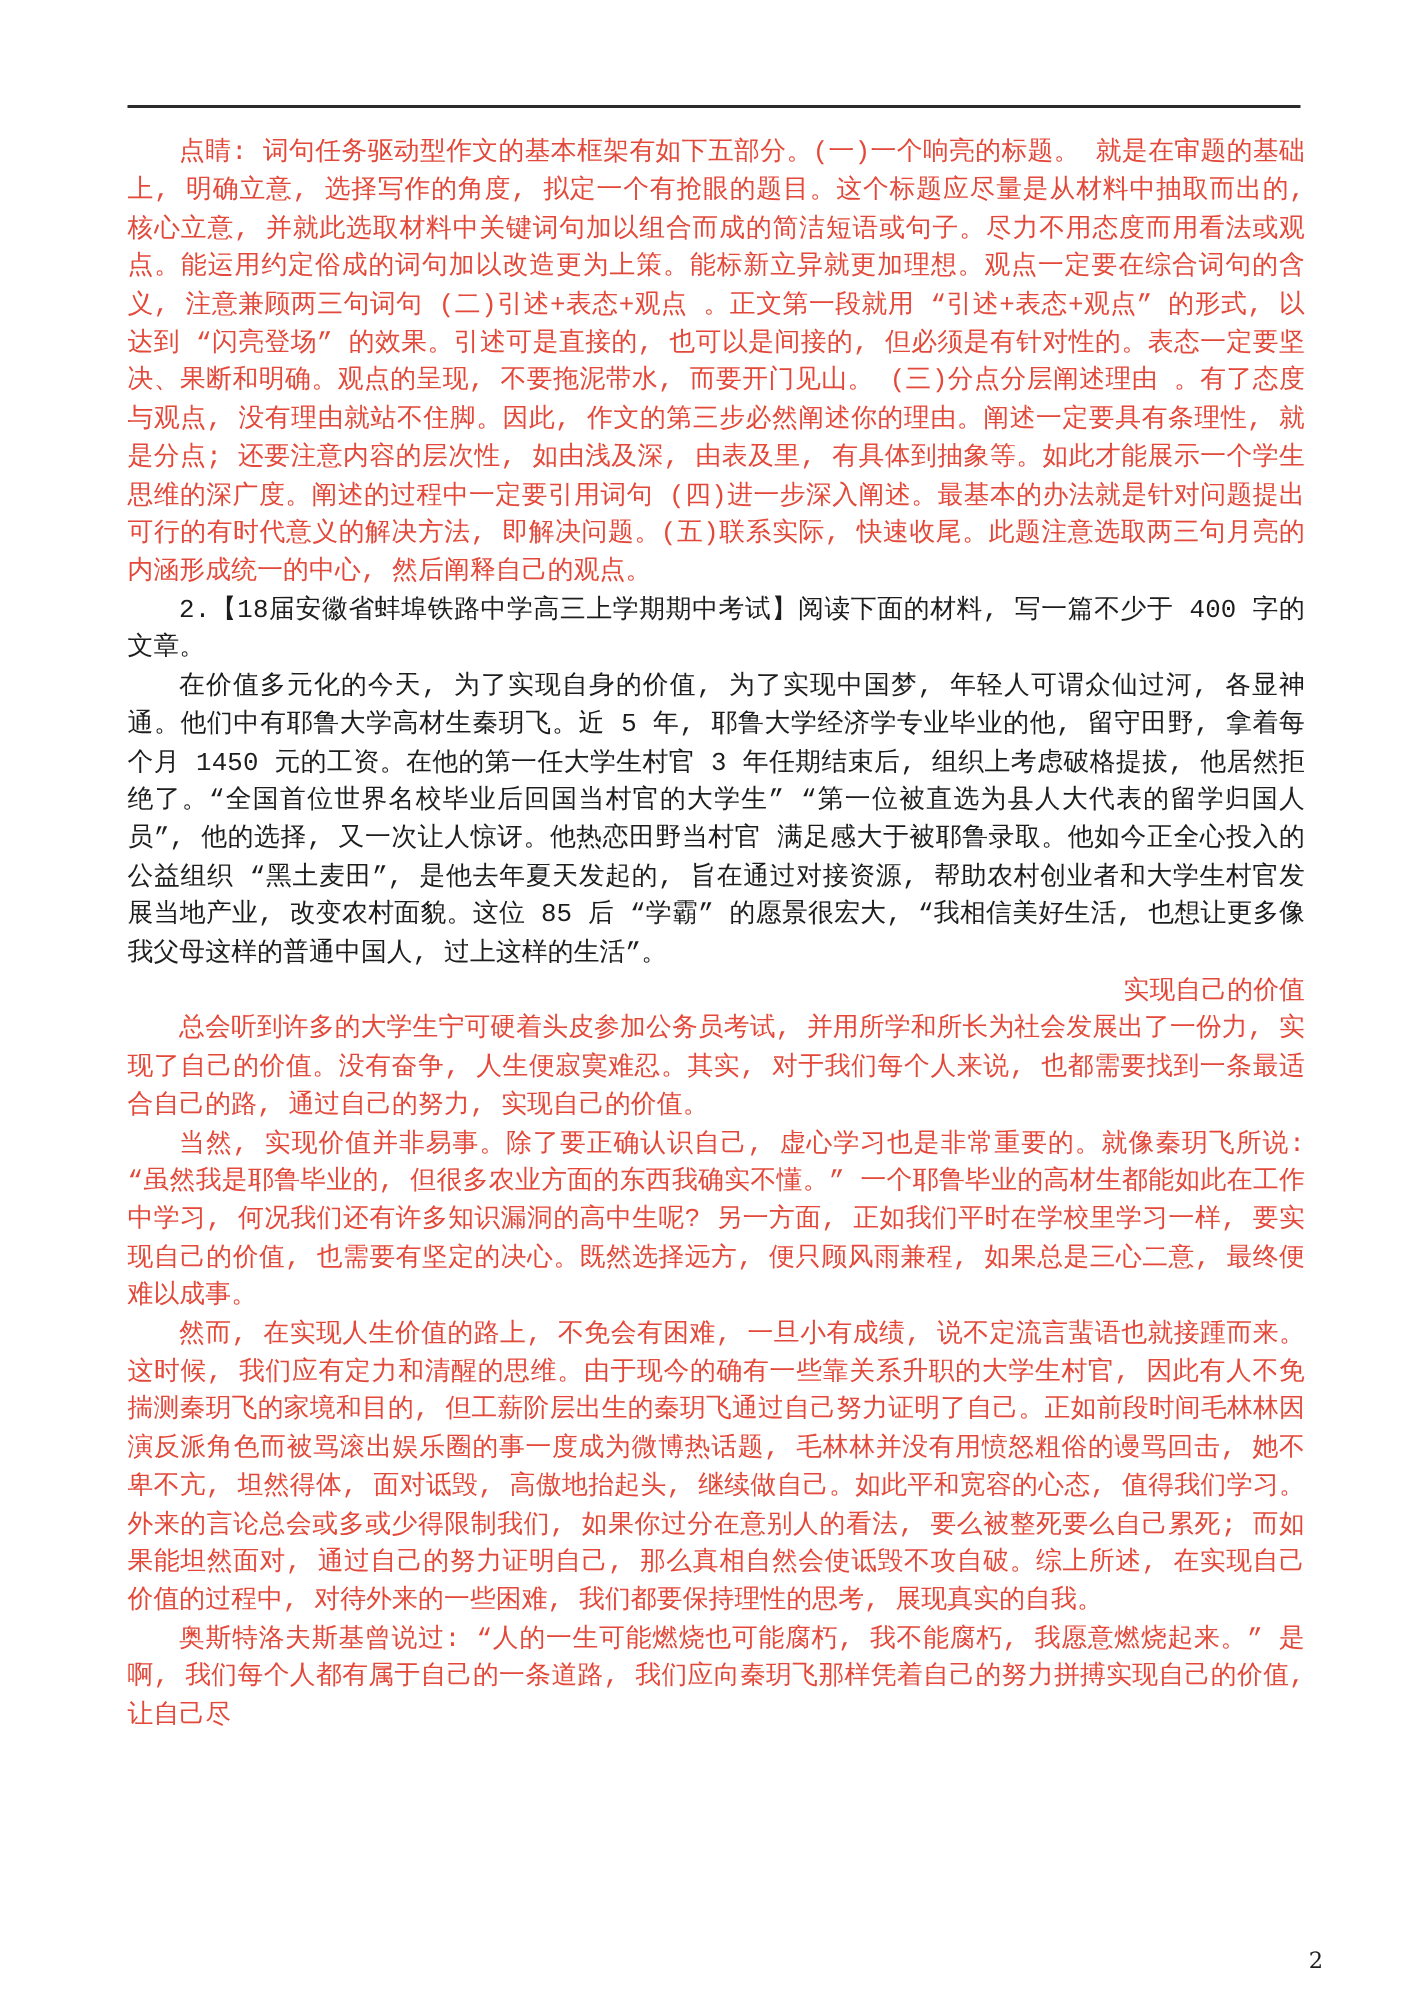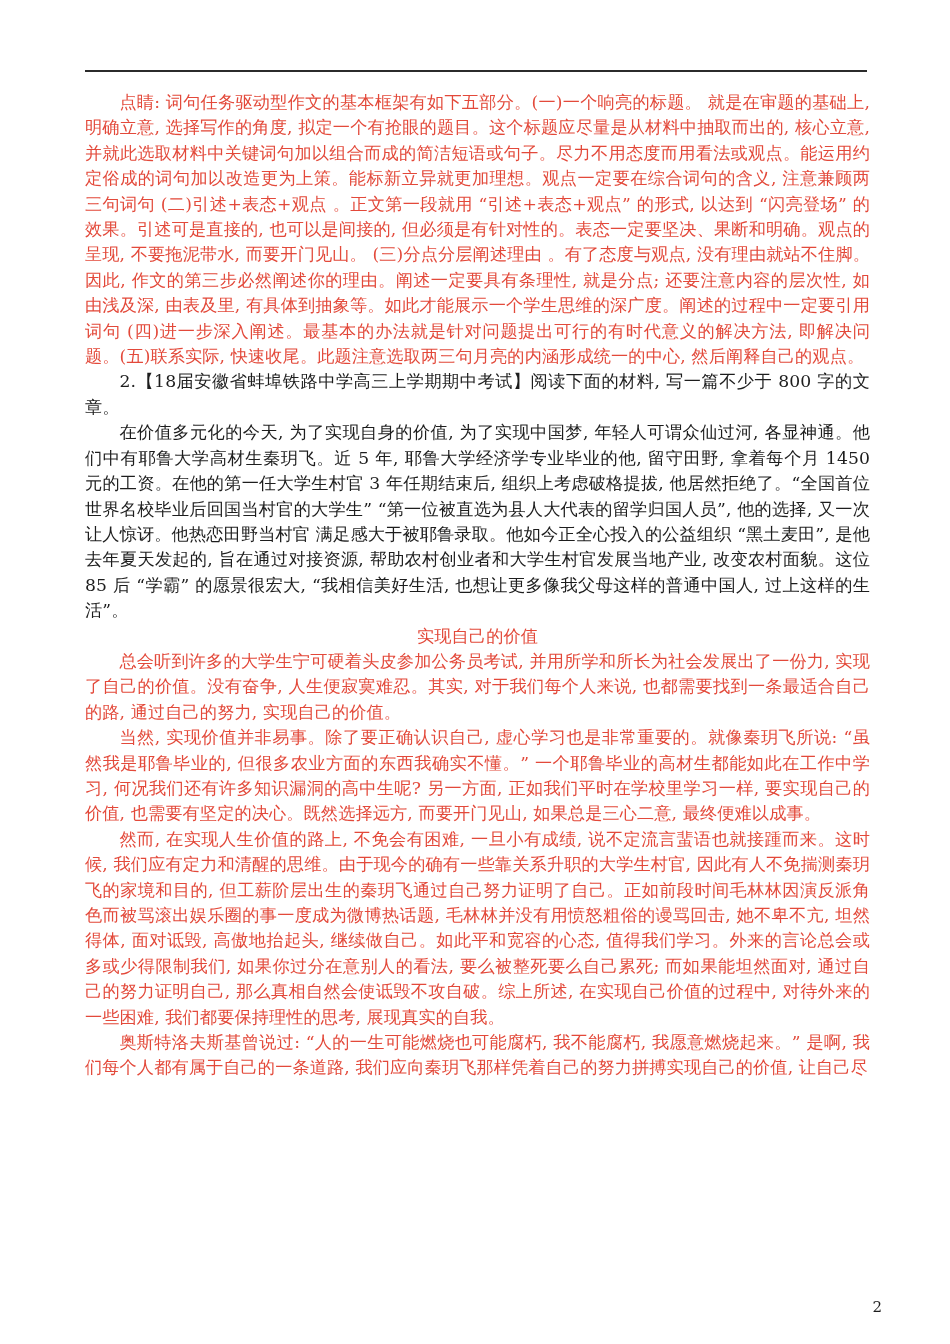--- a/index.html
+++ b/index.html
@@ -27,36 +27,37 @@
     top: 70px;
     width: 782px;
     height: 0;
     border-top: 2px solid #2b2b2b;
   }
   .content {
     position: absolute;
     left: 85px;
     top: 90px;
     width: 785px;
+    font-family: Liberation Mono, monospace;
   }
   p.para {
     margin: 0;
     padding: 0;
     font-size: 17.2px;
     line-height: 25.4px;
     text-align: justify;
     text-justify: inter-ideograph;
     letter-spacing: 0.1px;
     word-break: break-all;
   }
   p.red   { color: #e3493a; }
   p.black { color: #1d1d1d; }
   p.indent { text-indent: 2em; }
   p.center {
-    text-align: center;
+    text-align: right;
     text-indent: 0;
   }
   .page-number {
     position: absolute;
     right: 68px;
     bottom: 28px;
     font-size: 15px;
     color: #1d1d1d;
     font-family: "DejaVu Serif", "Liberation Serif", serif;
   }
@@ -65,32 +66,32 @@
 <body>
 
 <div class="page">
 
   <div class="header-rule"></div>
 
   <div class="content">
 
     <p class="para red indent">点睛: 词句任务驱动型作文的基本框架有如下五部分。(一)一个响亮的标题。 就是在审题的基础上, 明确立意, 选择写作的角度, 拟定一个有抢眼的题目。这个标题应尽量是从材料中抽取而出的, 核心立意, 并就此选取材料中关键词句加以组合而成的简洁短语或句子。尽力不用态度而用看法或观点。能运用约定俗成的词句加以改造更为上策。能标新立异就更加理想。观点一定要在综合词句的含义, 注意兼顾两三句词句 (二)引述+表态+观点 。正文第一段就用 “引述+表态+观点” 的形式, 以达到 “闪亮登场” 的效果。引述可是直接的, 也可以是间接的, 但必须是有针对性的。表态一定要坚决、果断和明确。观点的呈现, 不要拖泥带水, 而要开门见山。 (三)分点分层阐述理由 。有了态度与观点, 没有理由就站不住脚。因此, 作文的第三步必然阐述你的理由。阐述一定要具有条理性, 就是分点; 还要注意内容的层次性, 如由浅及深, 由表及里, 有具体到抽象等。如此才能展示一个学生思维的深广度。阐述的过程中一定要引用词句 (四)进一步深入阐述。最基本的办法就是针对问题提出可行的有时代意义的解决方法, 即解决问题。(五)联系实际, 快速收尾。此题注意选取两三句月亮的内涵形成统一的中心, 然后阐释自己的观点。</p>
 
-    <p class="para black indent">2.【18届安徽省蚌埠铁路中学高三上学期期中考试】阅读下面的材料, 写一篇不少于 800 字的文章。</p>
+    <p class="para black indent">2.【18届安徽省蚌埠铁路中学高三上学期期中考试】阅读下面的材料, 写一篇不少于 400 字的文章。</p>
 
     <p class="para black indent">在价值多元化的今天, 为了实现自身的价值, 为了实现中国梦, 年轻人可谓众仙过河, 各显神通。他们中有耶鲁大学高材生秦玥飞。近 5 年, 耶鲁大学经济学专业毕业的他, 留守田野, 拿着每个月 1450 元的工资。在他的第一任大学生村官 3 年任期结束后, 组织上考虑破格提拔, 他居然拒绝了。“全国首位世界名校毕业后回国当村官的大学生” “第一位被直选为县人大代表的留学归国人员”, 他的选择, 又一次让人惊讶。他热恋田野当村官 满足感大于被耶鲁录取。他如今正全心投入的公益组织 “黑土麦田”, 是他去年夏天发起的, 旨在通过对接资源, 帮助农村创业者和大学生村官发展当地产业, 改变农村面貌。这位 85 后 “学霸” 的愿景很宏大, “我相信美好生活, 也想让更多像我父母这样的普通中国人, 过上这样的生活”。</p>
 
 
 
     <p class="para red center">实现自己的价值</p>
 
     <p class="para red indent">总会听到许多的大学生宁可硬着头皮参加公务员考试, 并用所学和所长为社会发展出了一份力, 实现了自己的价值。没有奋争, 人生便寂寞难忍。其实, 对于我们每个人来说, 也都需要找到一条最适合自己的路, 通过自己的努力, 实现自己的价值。</p>
 
 
-    <p class="para red indent">当然, 实现价值并非易事。除了要正确认识自己, 虚心学习也是非常重要的。就像秦玥飞所说: “虽然我是耶鲁毕业的, 但很多农业方面的东西我确实不懂。” 一个耶鲁毕业的高材生都能如此在工作中学习, 何况我们还有许多知识漏洞的高中生呢? 另一方面, 正如我们平时在学校里学习一样, 要实现自己的价值, 也需要有坚定的决心。既然选择远方, 而要开门见山, 如果总是三心二意, 最终便难以成事。</p>
+    <p class="para red indent">当然, 实现价值并非易事。除了要正确认识自己, 虚心学习也是非常重要的。就像秦玥飞所说: “虽然我是耶鲁毕业的, 但很多农业方面的东西我确实不懂。” 一个耶鲁毕业的高材生都能如此在工作中学习, 何况我们还有许多知识漏洞的高中生呢? 另一方面, 正如我们平时在学校里学习一样, 要实现自己的价值, 也需要有坚定的决心。既然选择远方, 便只顾风雨兼程, 如果总是三心二意, 最终便难以成事。</p>
 
     <p class="para red indent">然而, 在实现人生价值的路上, 不免会有困难, 一旦小有成绩, 说不定流言蜚语也就接踵而来。这时候, 我们应有定力和清醒的思维。由于现今的确有一些靠关系升职的大学生村官, 因此有人不免揣测秦玥飞的家境和目的, 但工薪阶层出生的秦玥飞通过自己努力证明了自己。正如前段时间毛林林因演反派角色而被骂滚出娱乐圈的事一度成为微博热话题, 毛林林并没有用愤怒粗俗的谩骂回击, 她不卑不亢, 坦然得体, 面对诋毁, 高傲地抬起头, 继续做自己。如此平和宽容的心态, 值得我们学习。外来的言论总会或多或少得限制我们, 如果你过分在意别人的看法, 要么被整死要么自己累死; 而如果能坦然面对, 通过自己的努力证明自己, 那么真相自然会使诋毁不攻自破。综上所述, 在实现自己价值的过程中, 对待外来的一些困难, 我们都要保持理性的思考, 展现真实的自我。</p>
 
     <p class="para red indent">奥斯特洛夫斯基曾说过: “人的一生可能燃烧也可能腐朽, 我不能腐朽, 我愿意燃烧起来。” 是啊, 我们每个人都有属于自己的一条道路, 我们应向秦玥飞那样凭着自己的努力拼搏实现自己的价值, 让自己尽</p>
 
   </div>
 
   <div class="page-number">2</div>
 
 </div>

